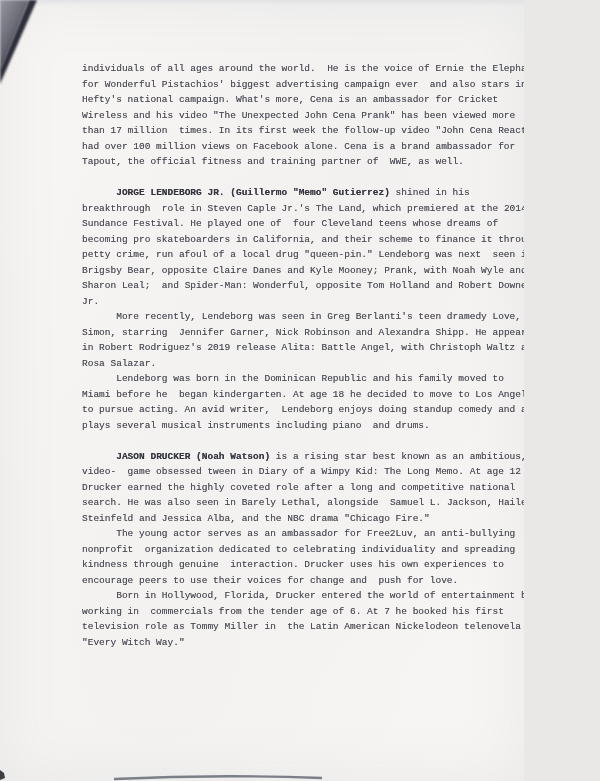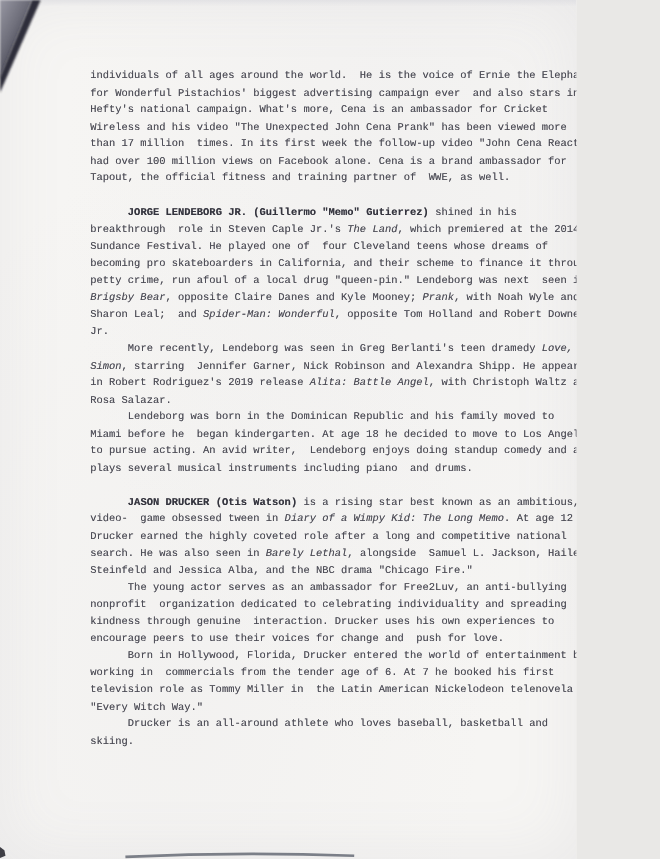--- a/index.html
+++ b/index.html
@@ -56,21 +56,21 @@
     letter-spacing: 0;
     text-shadow: 0 0 0.5px rgba(74,74,84,0.55);
   }
   .para {
     margin: 0;
     white-space: pre-wrap;
     word-break: normal;
   }
   .para.gap { margin-top: 15.5px; }
   .seg-b { font-weight: bold; color: #34343e; text-shadow: 0 0 0.5px rgba(52,52,62,0.6); }
-  .seg-i { font-style: italic; }
+  .seg-i { }
 </style>
 </head>
 <body>
 
 <div class="page">
 
   <svg class="corner-artifact" width="60" height="110" viewBox="0 0 60 110" aria-hidden="true">
     <defs>
       <linearGradient id="cornerGray" x1="0" y1="0" x2="0.55" y2="0.7">
         <stop offset="0" stop-color="#9898a3"></stop>
@@ -110,30 +110,28 @@
 Sharon Leal;  and </span><span class="seg-i">Spider-Man: Wonderful</span><span>, opposite Tom Holland and Robert Downey
 Jr.</span></p>
       <p class="para"><span>      More recently, Lendeborg was seen in Greg Berlanti's teen dramedy </span><span class="seg-i">Love,
 Simon</span><span>, starring  Jennifer Garner, Nick Robinson and Alexandra Shipp. He appears
 in Robert Rodriguez's 2019 release </span><span class="seg-i">Alita: Battle Angel</span><span>, with Christoph Waltz and
 Rosa Salazar.</span></p>
       <p class="para"><span>      Lendeborg was born in the Dominican Republic and his family moved to
 Miami before he  began kindergarten. At age 18 he decided to move to Los Angeles
 to pursue acting. An avid writer,  Lendeborg enjoys doing standup comedy and also
 plays several musical instruments including piano  and drums.</span></p>
-      <p class="para gap"><span>      </span><span class="seg-b">JASON DRUCKER (Otis Watson)</span><span> is a rising star best known as an ambitious,
+      <p class="para gap"><span>      </span><span class="seg-b">JASON DRUCKER (Noah Watson)</span><span> is a rising star best known as an ambitious,
 video-  game obsessed tween in </span><span class="seg-i">Diary of a Wimpy Kid: The Long Memo</span><span>. At age 12
 Drucker earned the highly coveted role after a long and competitive national
 search. He was also seen in </span><span class="seg-i">Barely Lethal</span><span>, alongside  Samuel L. Jackson, Hailee
 Steinfeld and Jessica Alba, and the NBC drama "Chicago Fire."</span></p>
       <p class="para"><span>      The young actor serves as an ambassador for Free2Luv, an anti-bullying
 nonprofit  organization dedicated to celebrating individuality and spreading
 kindness through genuine  interaction. Drucker uses his own experiences to
 encourage peers to use their voices for change and  push for love.</span></p>
       <p class="para"><span>      Born in Hollywood, Florida, Drucker entered the world of entertainment by
 working in  commercials from the tender age of 6. At 7 he booked his first
 television role as Tommy Miller in  the Latin American Nickelodeon telenovela
 "Every Witch Way."</span></p>
-      <p class="para"><span>      Drucker is an all-around athlete who loves baseball, basketball and
-skiing.</span></p>
     </div>
 
 </div>
 
 </body></html>

